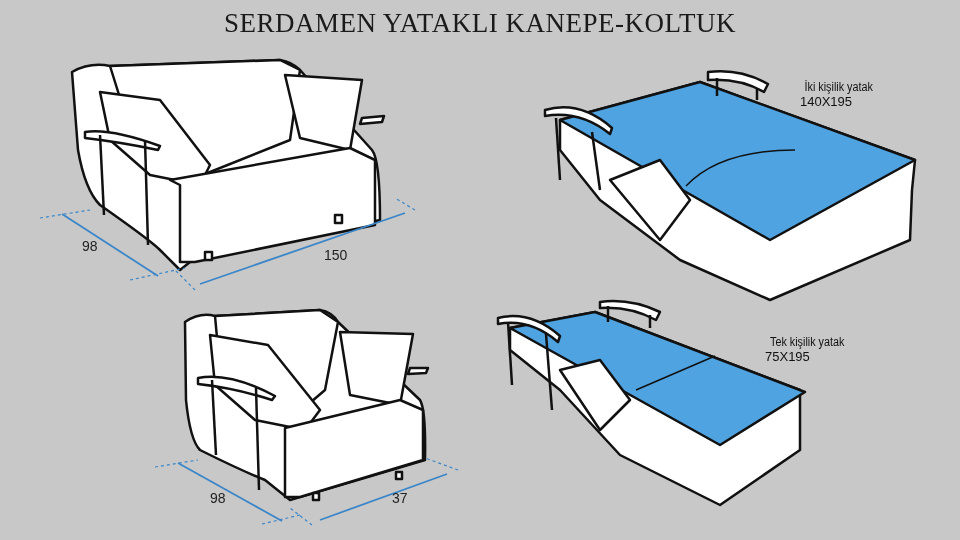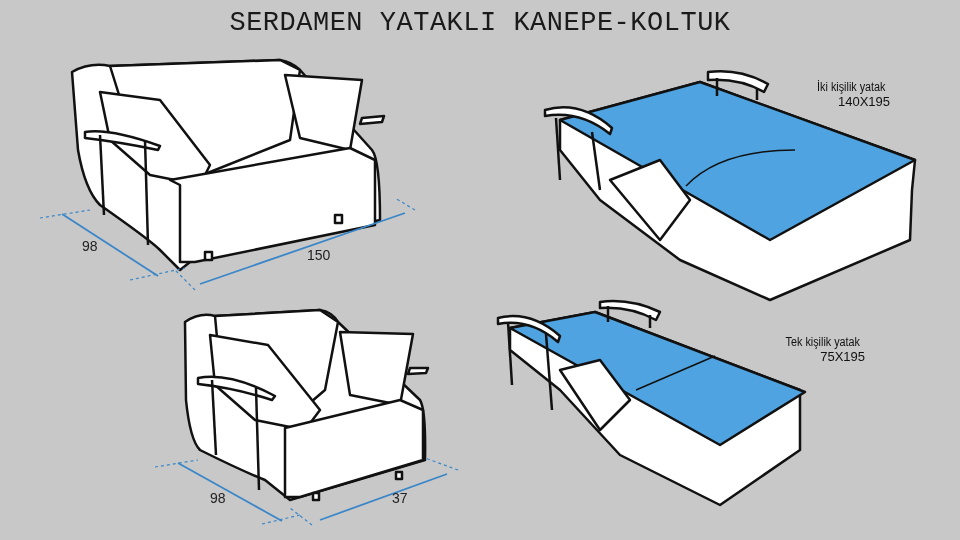--- a/index.html
+++ b/index.html
@@ -1,20 +1,20 @@
 <!DOCTYPE html>
 <html><head>
 <meta charset="utf-8">
 <style>
   html, body { margin:0; padding:0; }
   body { width:960px; height:540px; background:#c8c8c8; position:relative; overflow:hidden;
          font-family:"DejaVu Sans", sans-serif; }
   .title { position:absolute; left:0; width:960px; top:8px; text-align:center;
-           font-family:Liberation Mono, monospace; font-size:27px; letter-spacing:0.5px; color:#1a1a1a; }
-  .lbl { position:absolute; font-family:"Liberation Sans", sans-serif; color:#111; text-align:right; }
+           font-family:Liberation Serif, serif; font-size:27px; letter-spacing:0.5px; color:#1a1a1a; }
+  .lbl { position:absolute; font-family:"Liberation Sans", sans-serif; color:#111; text-align:left; }
   .lbl .a { font-size:12px; display:block; transform:scaleX(0.9); }
   .lbl .b { font-size:13px; font-weight:normal; display:block; }
   .dim { position:absolute; font-family:"Liberation Sans", sans-serif; font-size:14px; color:#222; }
   svg { position:absolute; left:0; top:0; }
 </style>
 </head>
 <body>
 
 <div class="title">SERDAMEN YATAKLI KANEPE-KOLTUK</div>
 
@@ -88,21 +88,21 @@
       <line x1="415" y1="210" x2="395" y2="198"></line>
       <line x1="155" y1="467" x2="198" y2="460"></line>
       <line x1="262" y1="524" x2="300" y2="515"></line>
       <line x1="312" y1="525" x2="290" y2="508"></line>
       <line x1="458" y1="470" x2="425" y2="458"></line>
     </g>
   </g>
 </svg>
 
 <div class="dim" style="left:82px;top:238px;">98</div>
-<div class="dim" style="left:307px;top:247px;text-align:right;">150</div>
+<div class="dim" style="left:324px;top:247px;text-align:right;">150</div>
 <div class="dim" style="left:210px;top:490px;">98</div>
 <div class="dim" style="left:392px;top:490px;">37</div>
 
 <div class="lbl" style="left:800px;top:80px;width:90px;">
   <span class="a">İki kişilik yatak</span>
   <span class="b">140X195</span>
 </div>
 <div class="lbl" style="left:765px;top:335px;width:100px;">
   <span class="a">Tek kişilik yatak</span>
   <span class="b">75X195</span>

